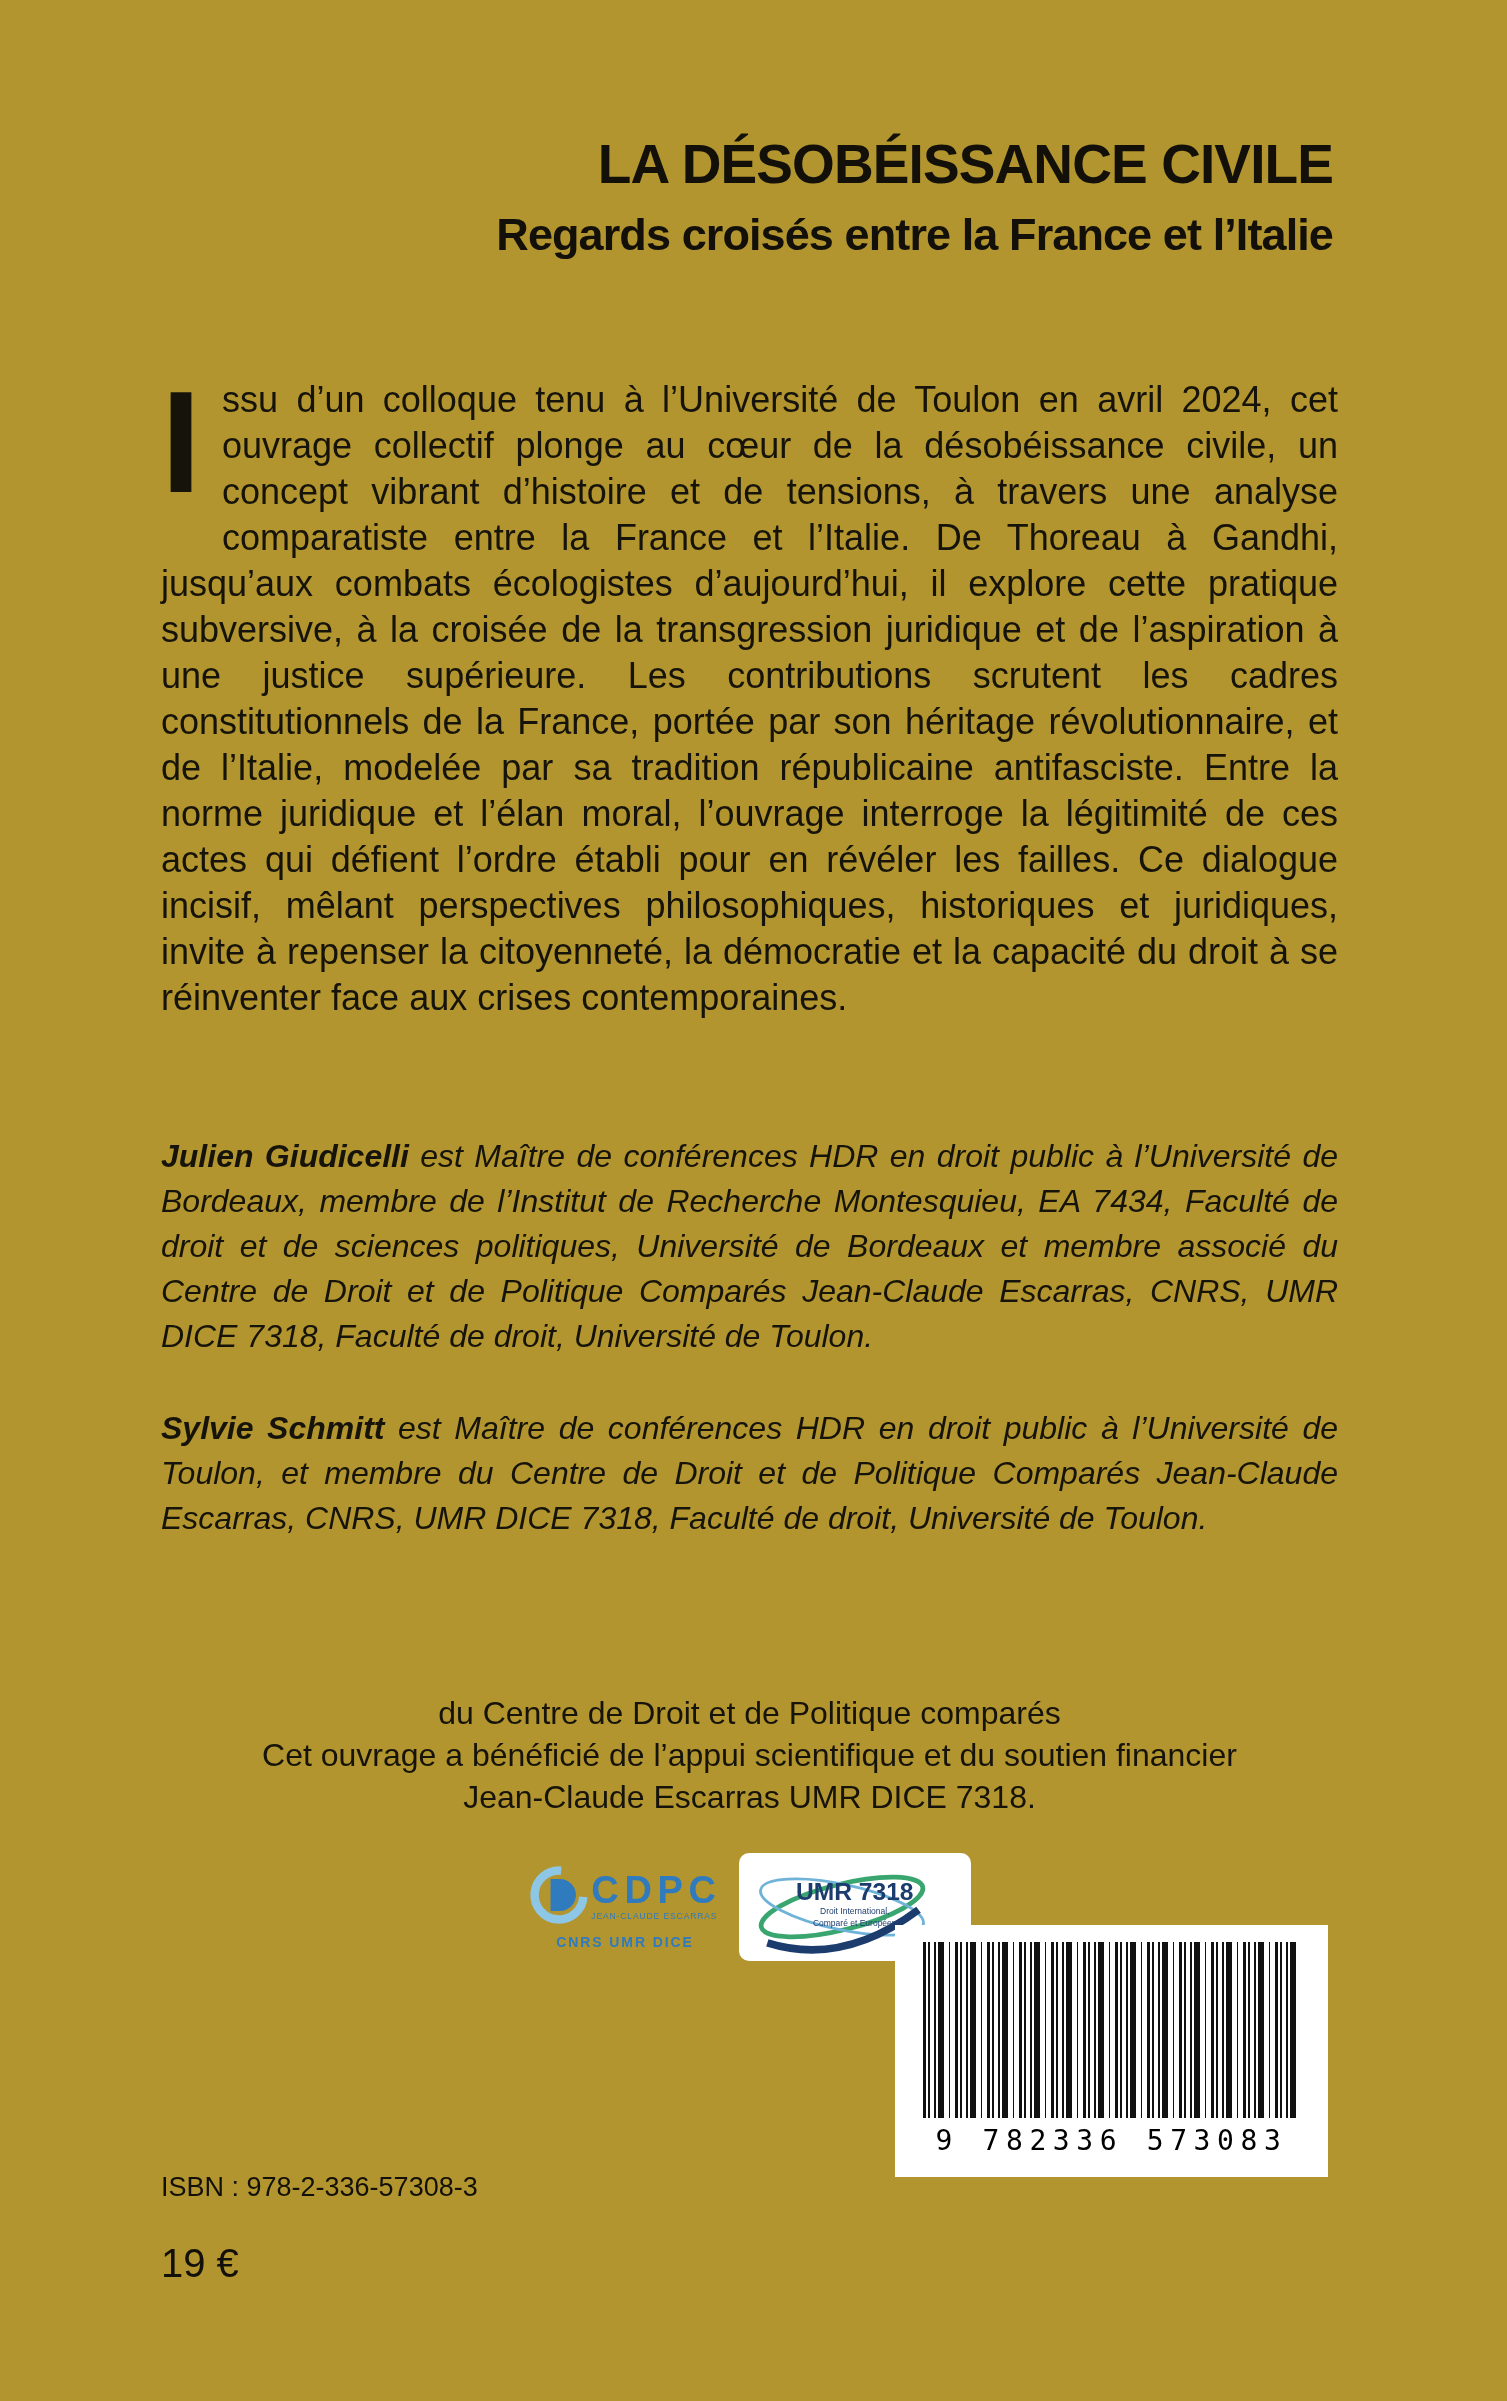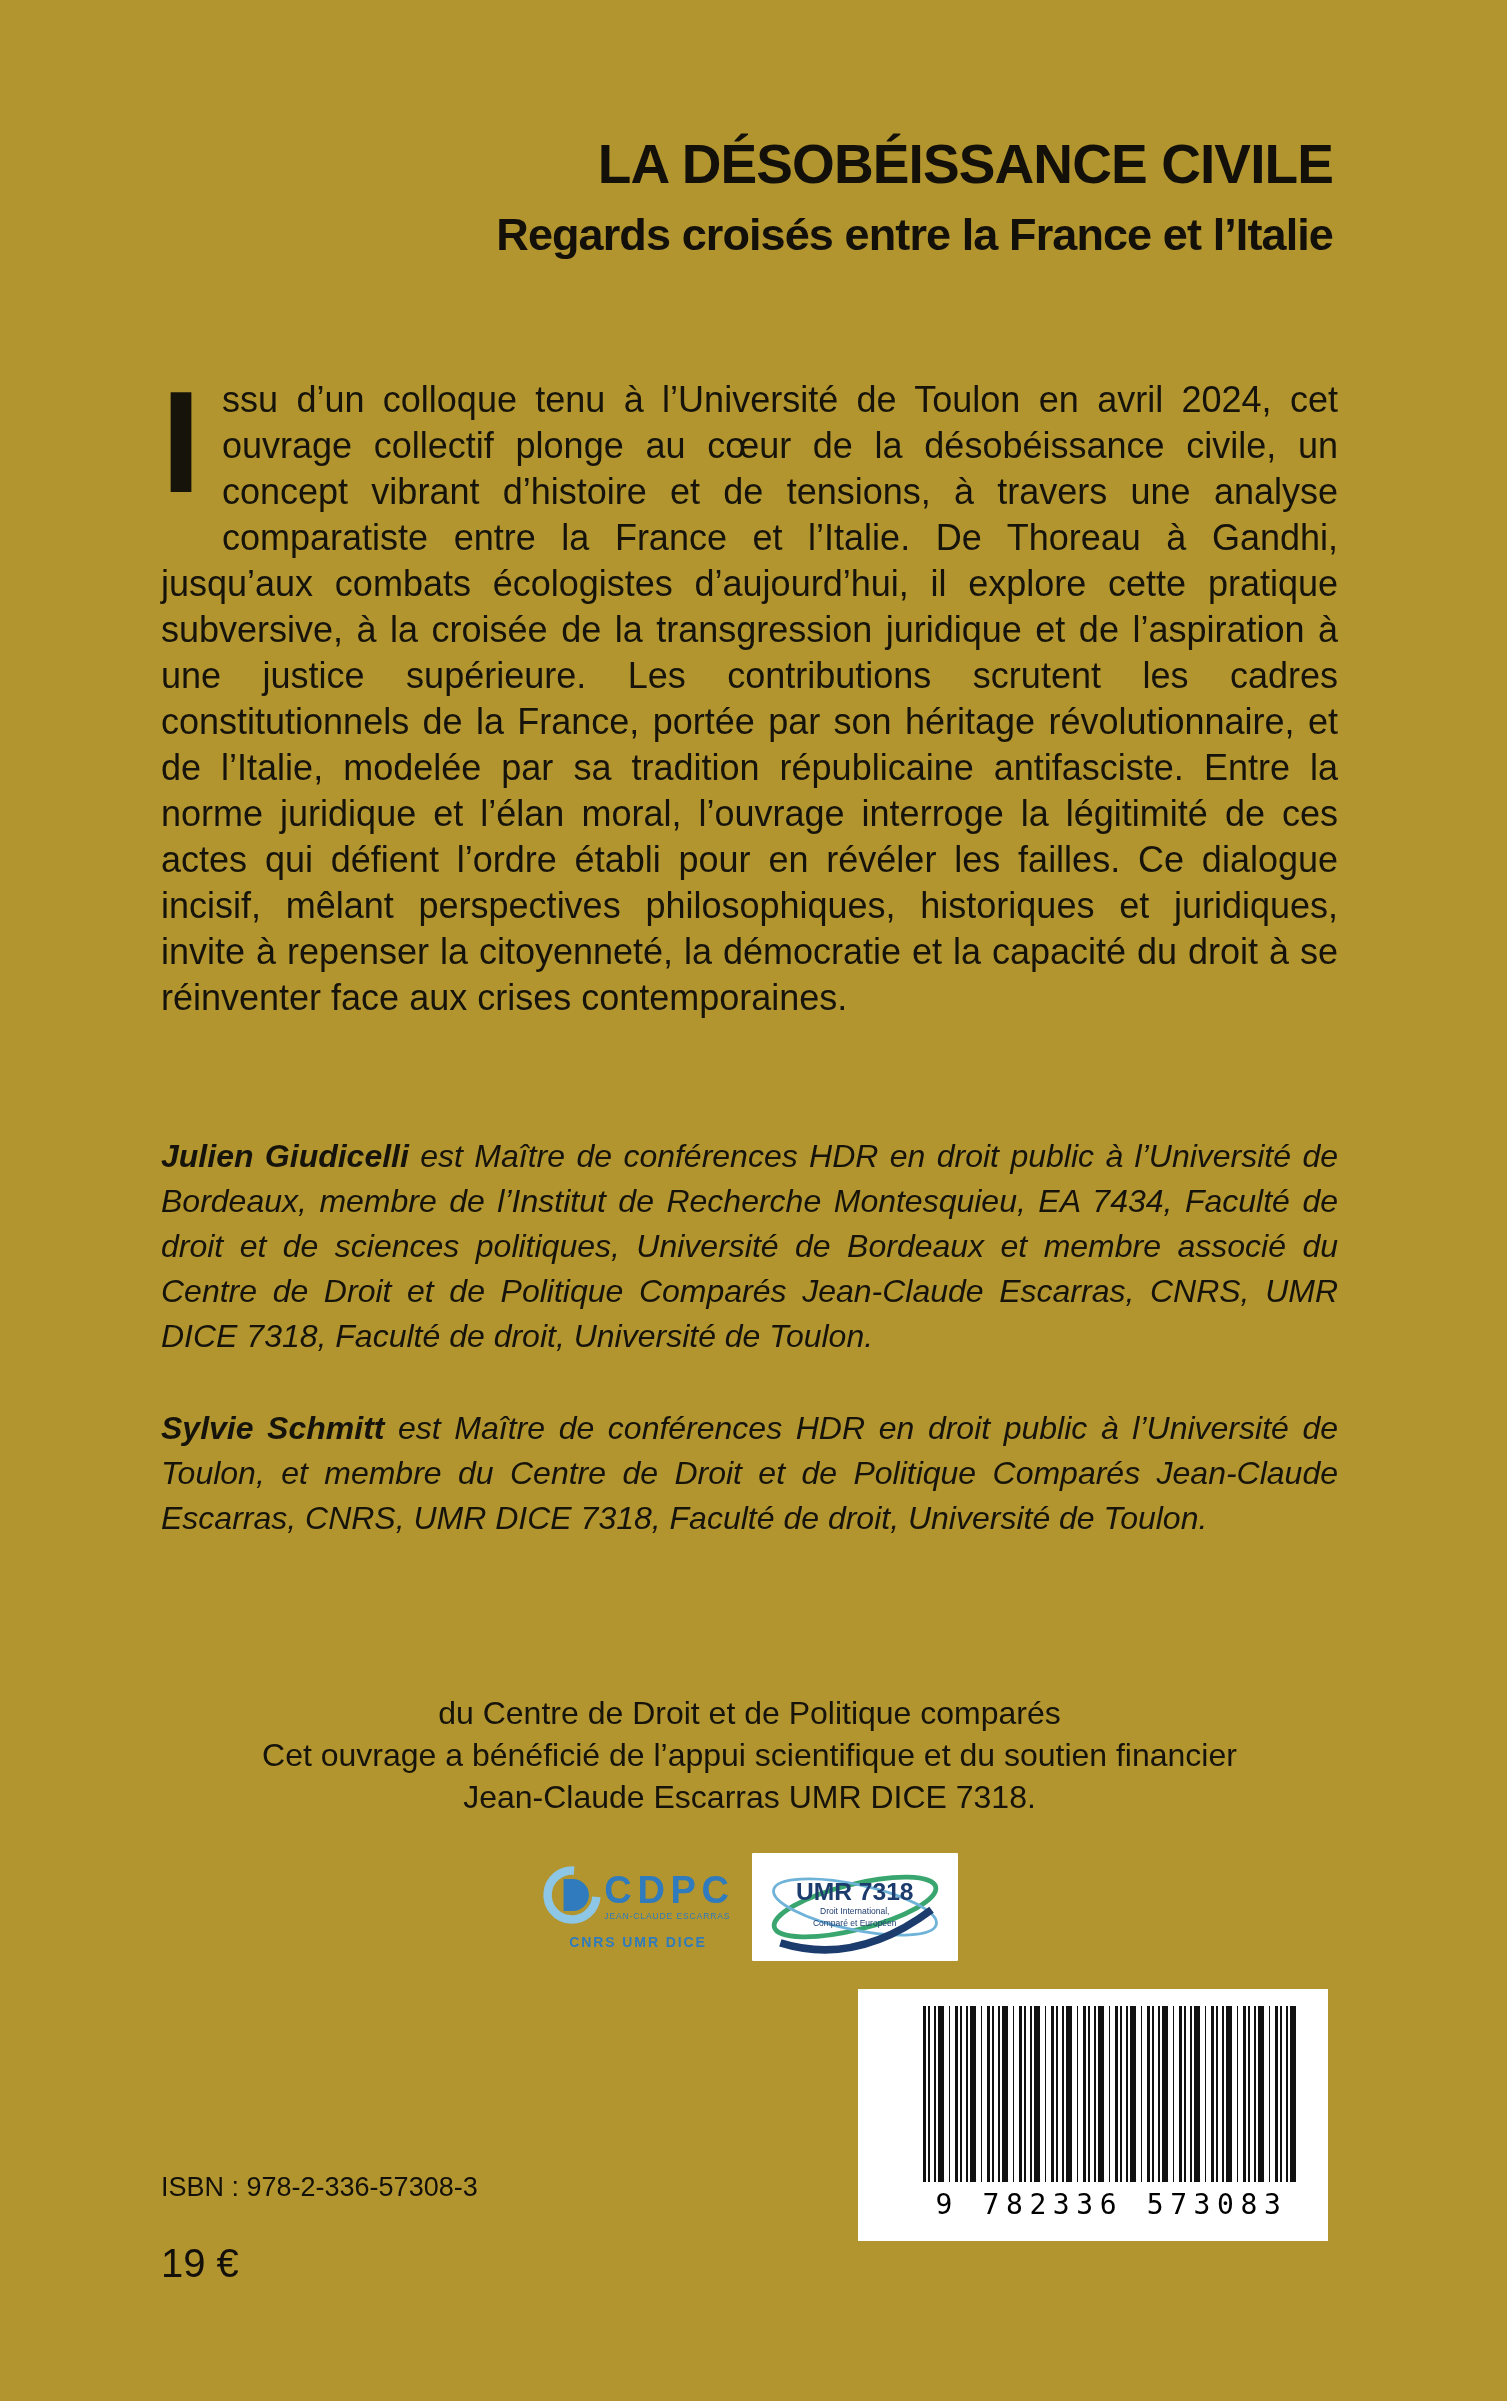--- a/index.html
+++ b/index.html
@@ -111,24 +111,24 @@
   }
   .cdpc-cnrs {
     font-size: 14px;
     font-weight: 700;
     letter-spacing: 1.9px;
     color: #2f7bbd;
     margin-top: 5.7px;
     white-space: nowrap;
   }
   .umr-box {
-    width: 206px;
+    width: 232px;
     height: 108px;
     background: #ffffff;
-    border-radius: 1px;
+    border-radius: 10px;
     position: relative;
     overflow: hidden;
     text-decoration: underline;
   }
   .umr-svg { position: absolute; inset: 0; }
   .umr-text {
     position: absolute;
     top: 26.5px;
     left: 0;
     right: 0;
@@ -157,25 +157,24 @@
   .price {
     position: absolute;
     left: 161px;
     top: 2241px;
     font-size: 40px;
     color: #13100a;
   }
   .barcode-box {
     position: absolute;
     right: 180px;
-    top: 1989px;
+    top: 1925px;
     width: 433px;
     height: 252px;
     background: #ffffff;
-    padding-left: 37px;
   }
   .bars {
     height: 176px;
     margin: 17px 28px 5.7px 28px;
     background: repeating-linear-gradient(
       90deg,
       #111 0 2.8px,  #fff 2.8px 4.7px,
       #111 4.7px 6.6px, #fff 6.6px 11.4px,
       #111 11.4px 13.2px, #fff 13.2px 15px,
       #111 15px 21px, #fff 21px 25.6px,

